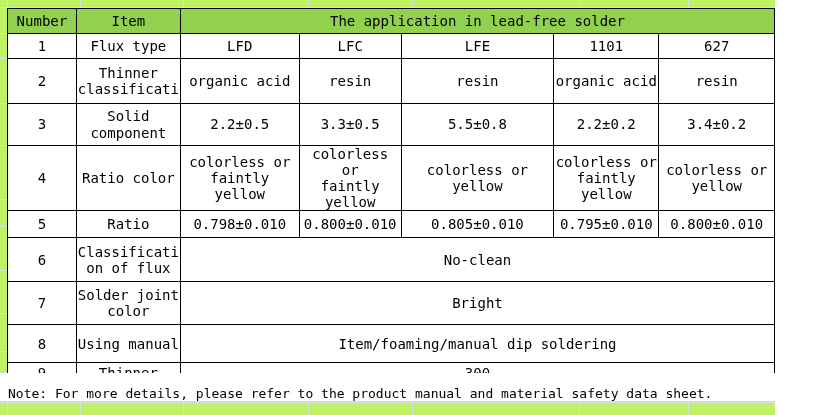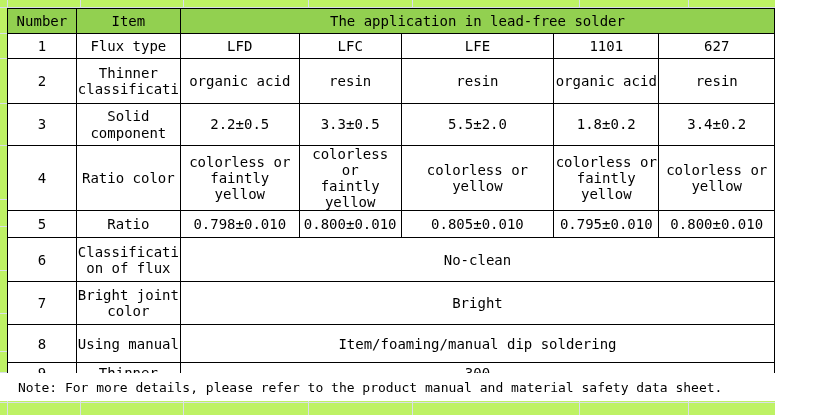--- a/index.html
+++ b/index.html
@@ -28,22 +28,22 @@
     padding:0 1px;
     white-space:pre-line;
     overflow:hidden;
   }
   table.spec td.green{background:#92D050;}
   
   .note{
     position:absolute;left:0;top:373px;z-index:2;
     width:819px;height:28px;
     background:#ffffff;
-    display:flex;align-items:center;
-    padding-left:18px;box-sizing:border-box;
+    display:flex;align-items:flex-end;
+    padding-left:8px;box-sizing:border-box;
     font-size:13px;
   }
 </style>
 </head>
 <body>
 
 <div class="canvas">
 
   <div class="gl v" style="left:7px"></div>
   <div class="gl v" style="left:80px"></div>
@@ -100,22 +100,22 @@
       <td>resin</td>
       <td>organic acid</td>
       <td>resin</td>
     </tr>
     <tr style="height:42px">
       <td>3</td>
       <td>Solid
 component</td>
       <td>2.2±0.5</td>
       <td>3.3±0.5</td>
-      <td>5.5±2.0</td>
-      <td>1.8±0.2</td>
+      <td>5.5±0.8</td>
+      <td>2.2±0.2</td>
       <td>3.4±0.2</td>
     </tr>
     <tr style="height:54px">
       <td>4</td>
       <td>Ratio color</td>
       <td>colorless or
 faintly yellow</td>
       <td>colorless or
 faintly
 yellow</td>
@@ -136,21 +136,21 @@
       <td>0.800±0.010</td>
     </tr>
     <tr style="height:44px">
       <td>6</td>
       <td>Classificati
 on of flux</td>
       <td colspan="5">No-clean</td>
     </tr>
     <tr style="height:43px">
       <td>7</td>
-      <td>Bright joint
+      <td>Solder joint
 color</td>
       <td colspan="5">Bright</td>
     </tr>
     <tr style="height:38px">
       <td>8</td>
       <td>Using manual</td>
       <td colspan="5">Item/foaming/manual dip soldering</td>
     </tr>
     <tr style="height:21px">
       <td>9</td>

